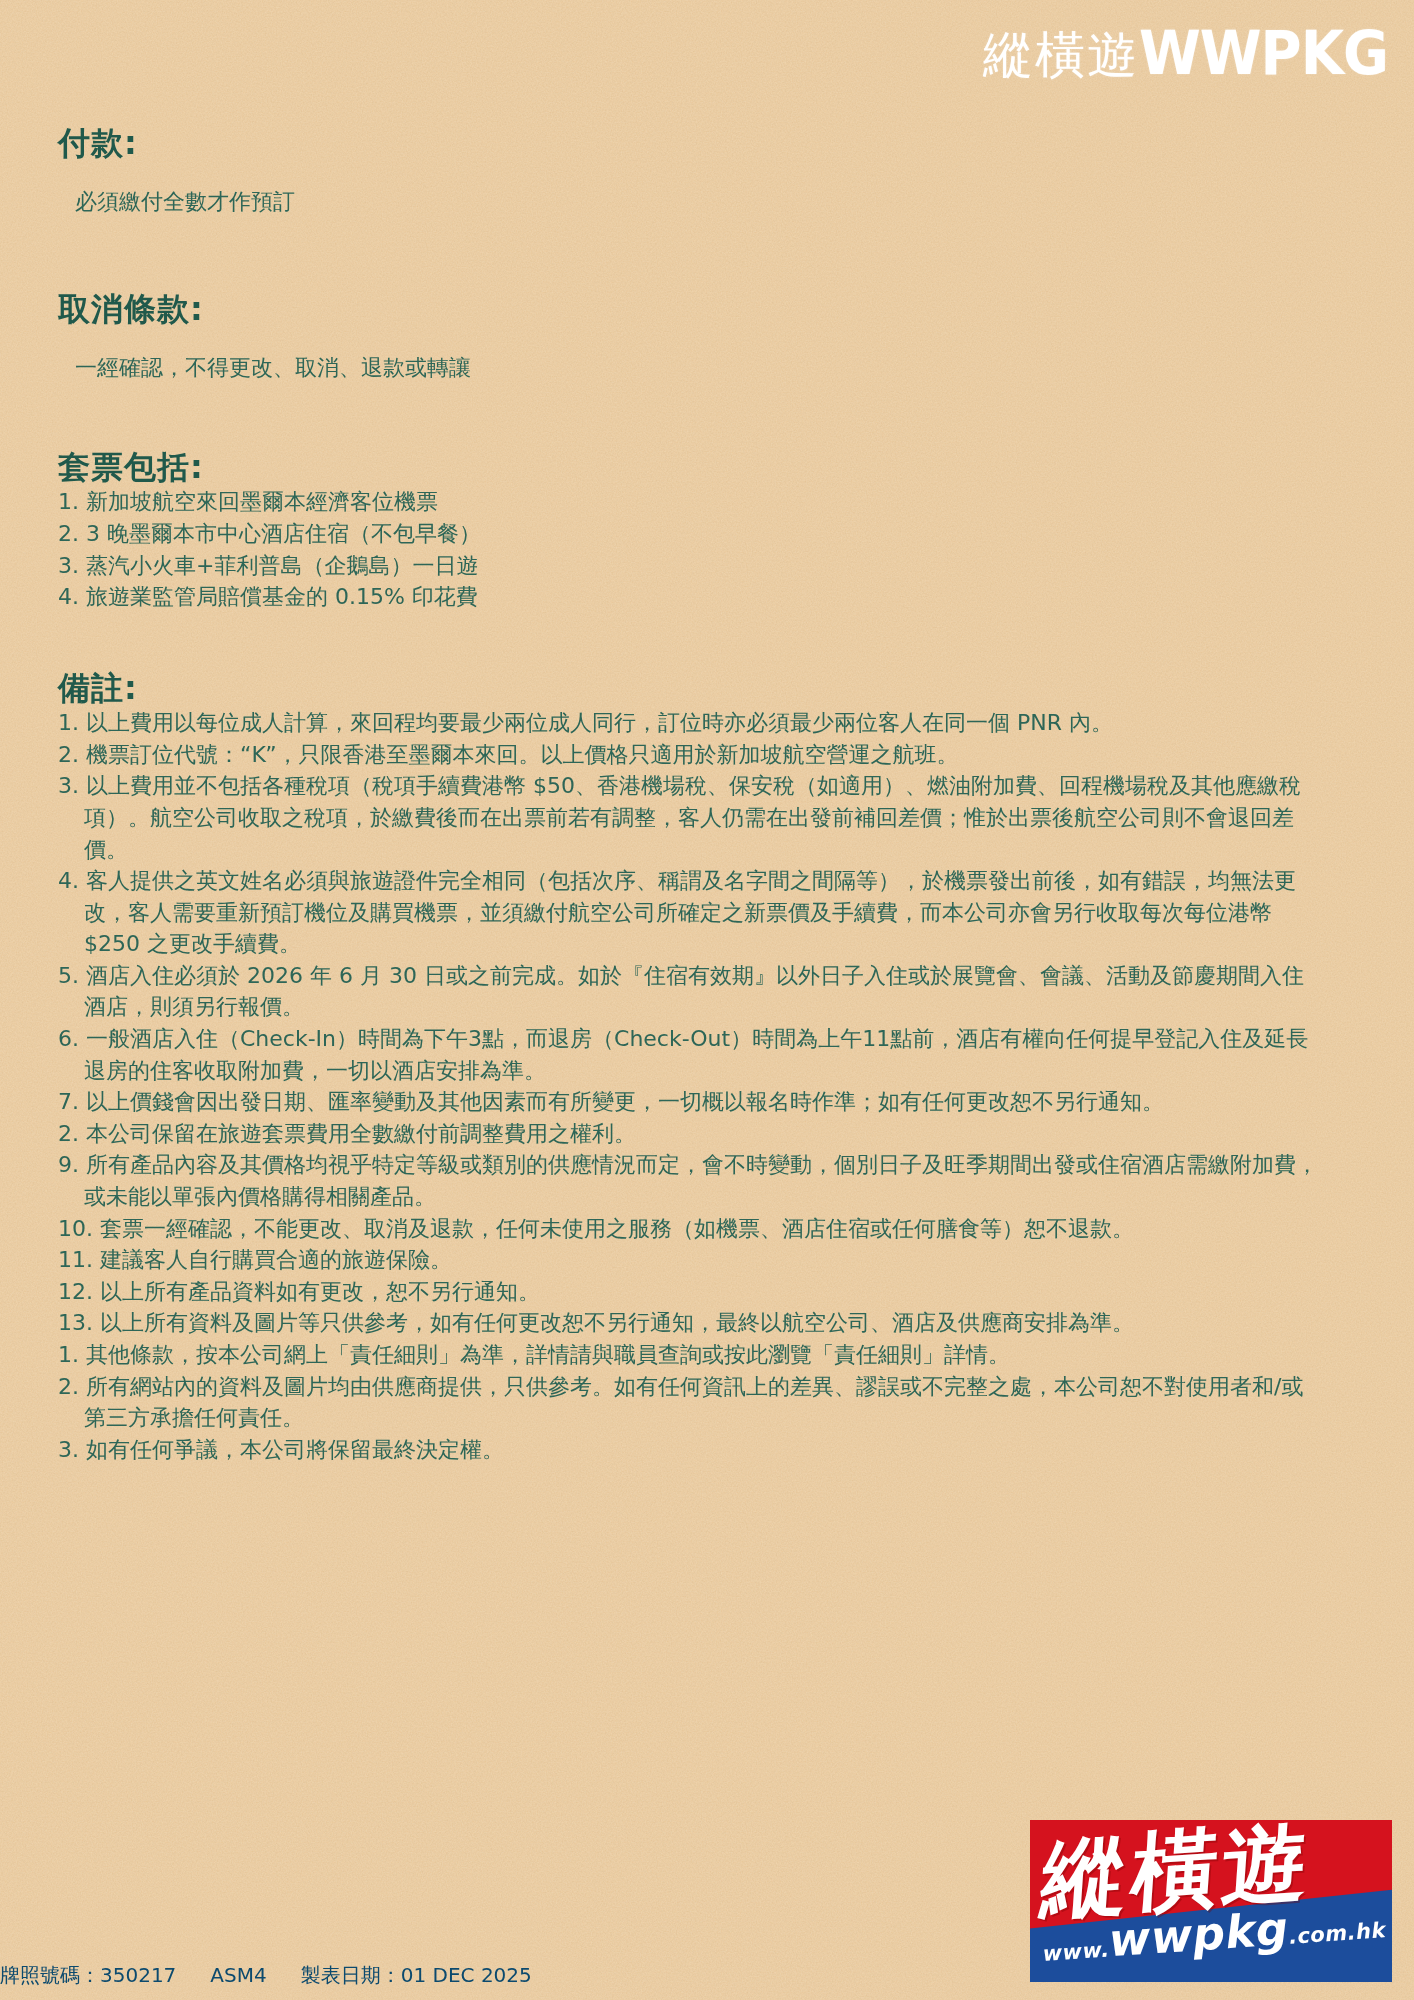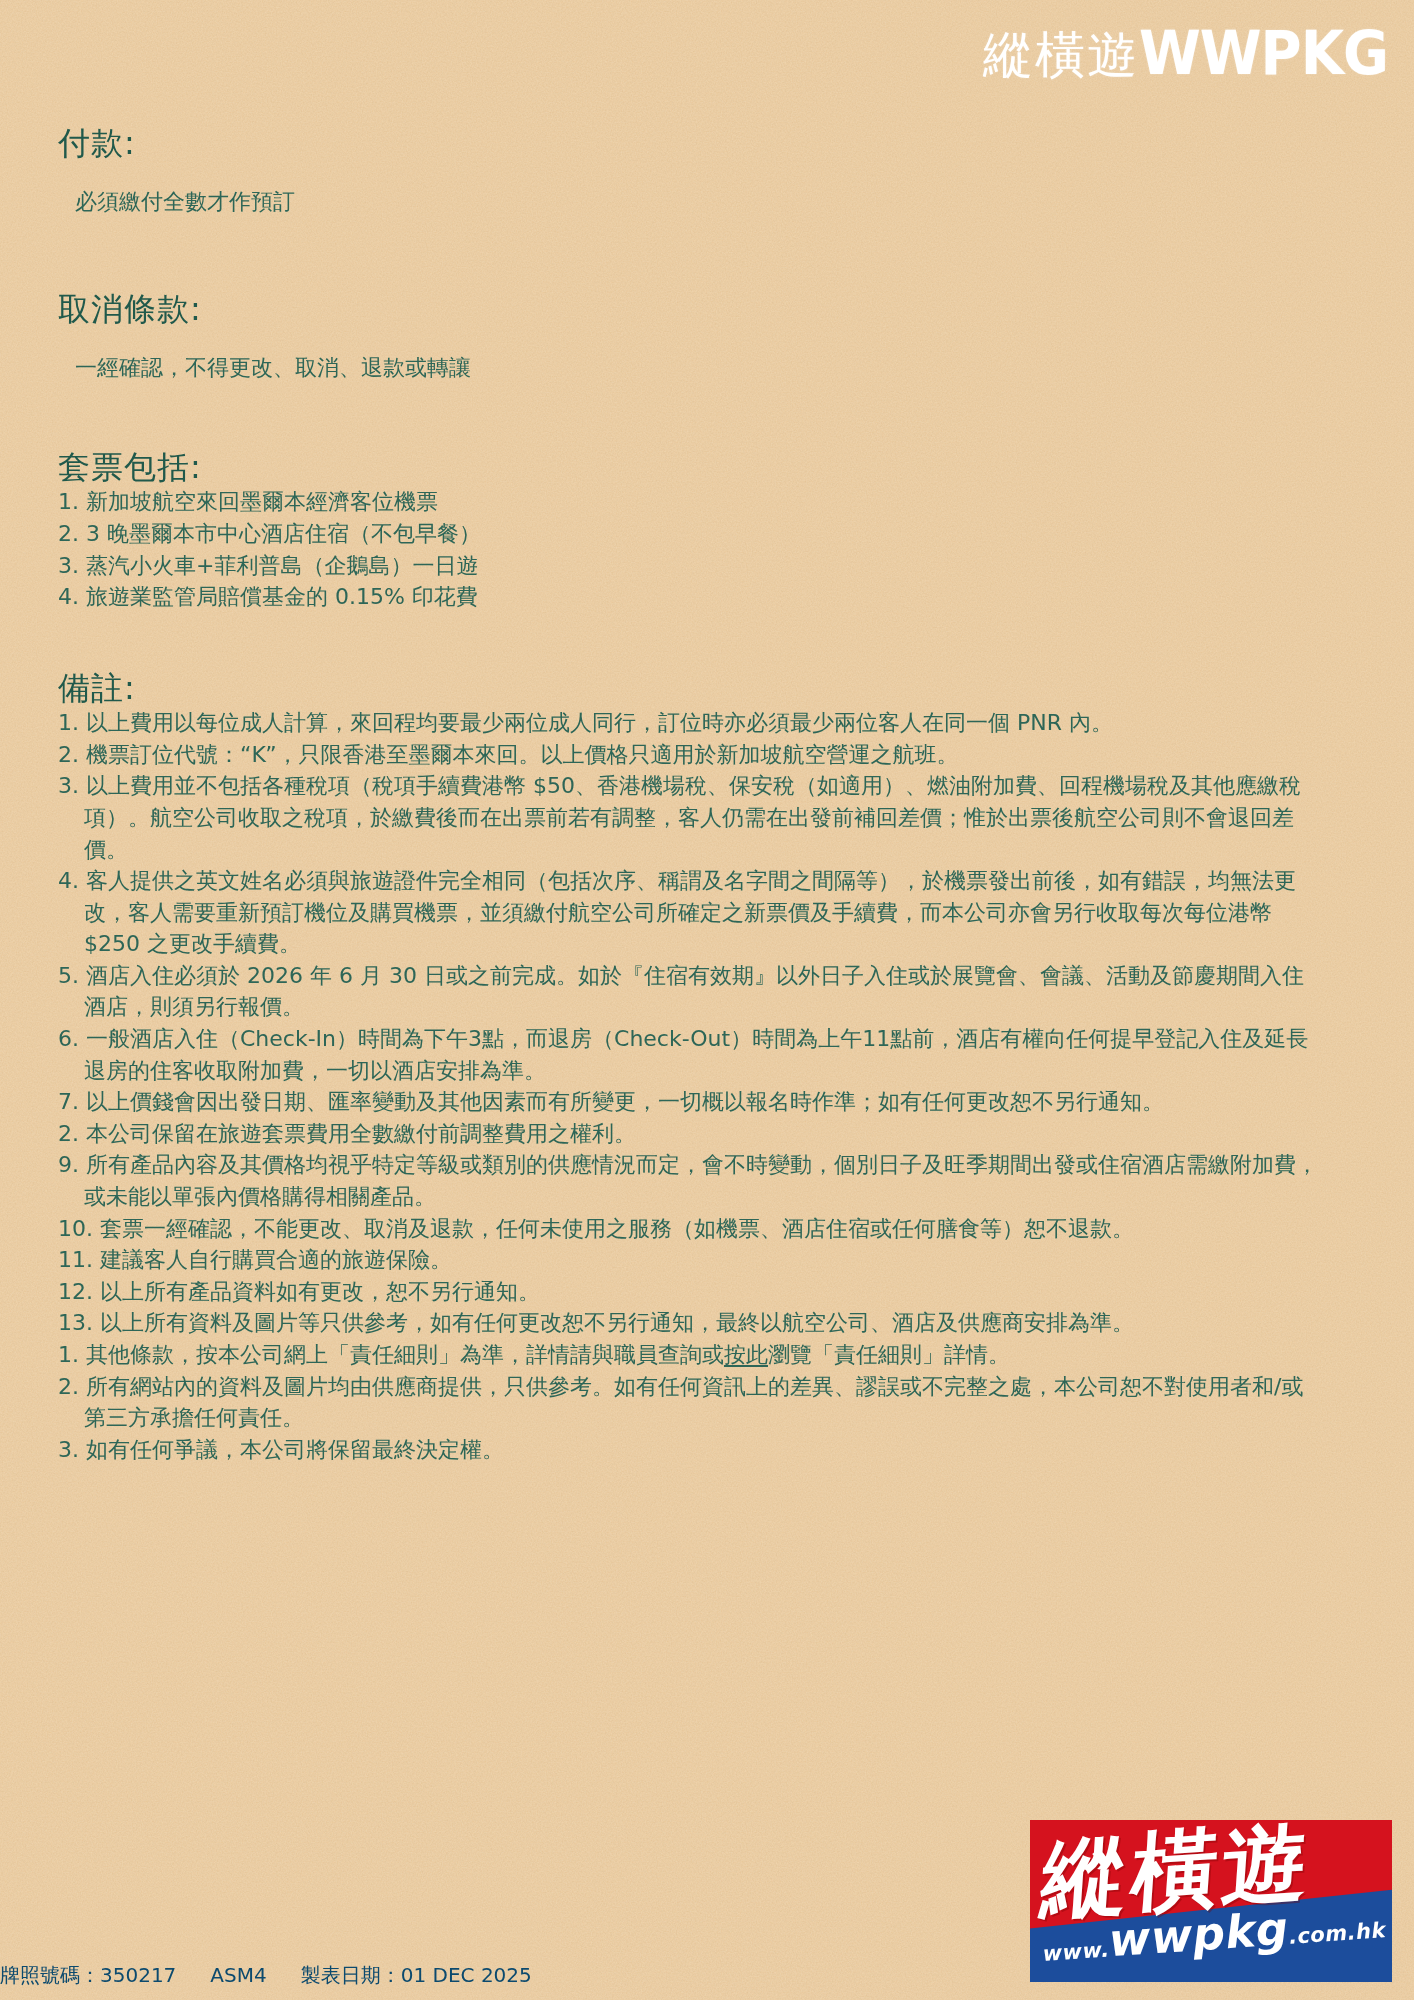--- a/index.html
+++ b/index.html
@@ -6,21 +6,21 @@
   body{
     width:1414px;height:2000px;
     font-family:"DejaVu Sans","Liberation Sans",sans-serif;
     background:#ecca9c;
     position:relative;overflow:hidden;
   }
   .page{position:relative;width:1414px;height:2000px;overflow:hidden;}
   .texture{position:absolute;inset:0;width:100%;height:100%;z-index:0;pointer-events:none;}
   .content{position:relative;z-index:2;width:1262px;margin-left:58px;}
   .sec-heading{
-    font-size:32px;font-weight:normal;color:#20594b;
+    font-size:32px;font-weight:bold;color:#20594b;
     letter-spacing:1px;line-height:1.2;margin:0;
   }
   .body-text,.plain-par{
     font-size:22px;color:#2d6657;line-height:31.6px;margin:17px;
   }
   .plain-par{margin-top:24px;}
   ul.doc-list{list-style:none;margin:0;padding:0;}
   ul.doc-list li{
     font-size:22px;color:#2d6657;line-height:31.6px;
     padding-left:26px;text-indent:-26px;margin:0;
@@ -28,21 +28,21 @@
   .mt-payment{margin-top:124px;}
   .mt-cancel{margin-top:72px;}
   .mt-package{margin-top:64px;}
   .list-package{margin-top:24px;}
   .list-package li{line-height:33px;}
   .mt-remarks{margin-top:56px;}
   .list-remarks{margin-top:26px;}
   .mt-liability{margin-top:60px;}
   .list-liability{margin-top:26px;}
   .inline-link{
-    color:#2d6657;text-decoration:underline;text-underline-offset:3px;cursor:pointer;text-align:right;
+    color:#2d6657;text-underline-offset:3px;cursor:pointer;text-align:right;
   }
   
   .header-logo{
     position:absolute;top:20px;right:26px;z-index:3;
     display:flex;align-items:baseline;color:#ffffff;
     text-shadow:0 0 2px rgba(255,255,255,0.35);
   }
   .header-logo .cn{font-size:50px;font-weight:400;letter-spacing:2px;}
   .header-logo .en{font-size:56px;font-weight:800;letter-spacing:-1px;transform:scaleY(1.08);display:inline-block;}
   

